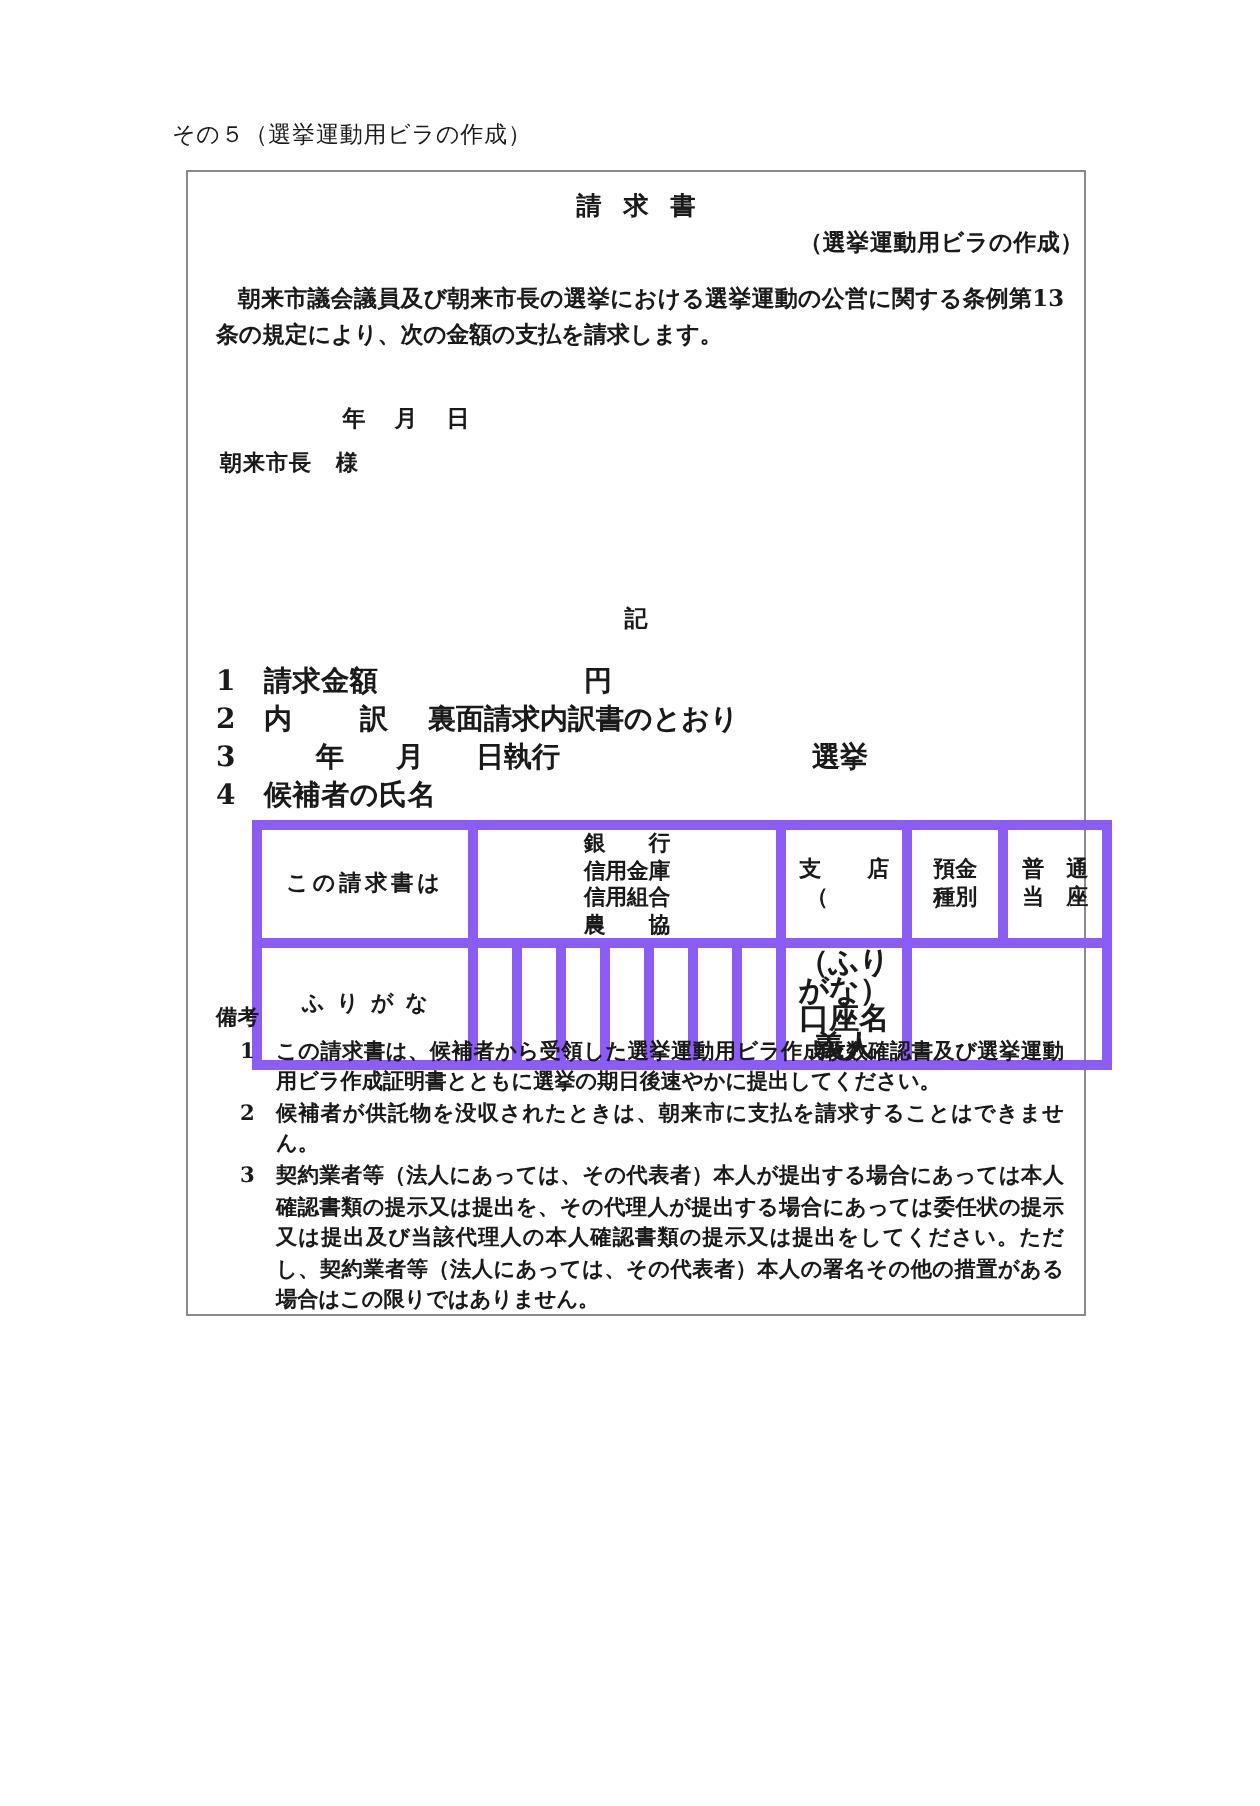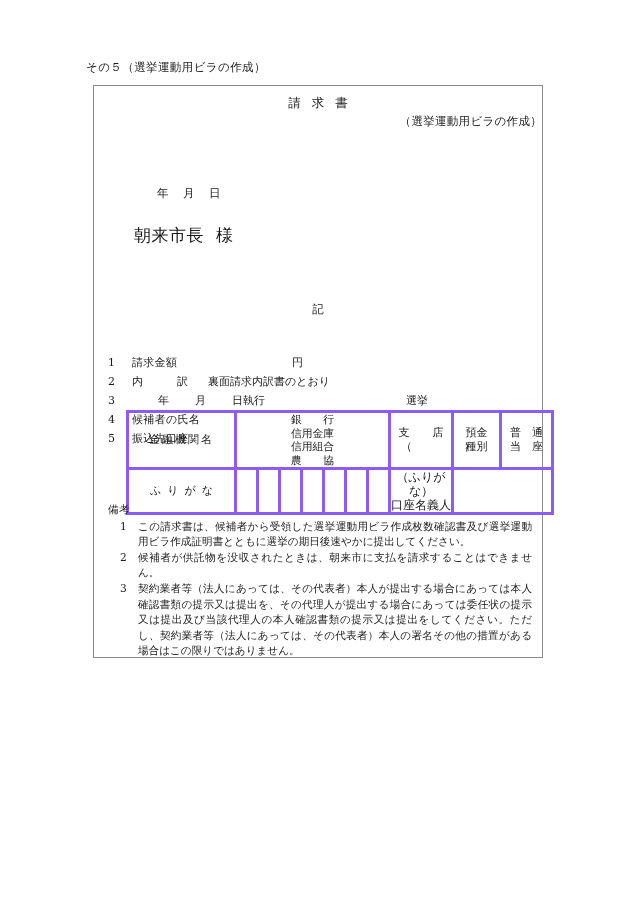--- a/index.html
+++ b/index.html
@@ -41,20 +41,21 @@
     width: 450px;
     height: 573px;
     border: 1px solid #8a8a8a;
     box-sizing: border-box;
   }
 
   .inner {
     position: relative;
     width: 100%;
     height: 100%;
+    font-weight: bold;
   }
 
   
   .doc-title {
     position: absolute;
     left: 0; right: 0;
     top: 9px;
     text-align: center;
     font-size: 12.5px;
     letter-spacing: 11px;
@@ -79,32 +80,33 @@
     line-height: 18px;
     text-align: justify;
     text-justify: inter-character;
   }
   .intro .ind { padding-left: 11px; }
 
   
   .date-line {
     position: absolute;
     left: 63px;
-    top: 100px;
+    top: 116px;
     font-size: 11.5px;
     letter-spacing: 0.3px;
+    text-align: right;
   }
   .date-line .g { display: inline-block; width: 26px; }
 
   
   .addressee {
     position: absolute;
-    left: 40px;
+    left: 16px;
     top: 138px;
-    font-size: 17px;
+    font-size: 11px;
     letter-spacing: 0.5px;
   }
   .addressee .sp { display: inline-block; width: 12px; }
 
   
   .signer {
     position: absolute;
     left: 163px;
     top: 166px;
     font-size: 11.5px;
@@ -120,22 +122,21 @@
     text-align: center;
     font-size: 11.5px;
   }
 
   
   .items {
     position: absolute;
     left: 14px;
     top: 246px;
     width: 424px;
-    font-size: 11px;
-    margin-top: 23px;
+    font-size: 14px;
   }
   .item {
     position: relative;
     height: 19px;
     white-space: nowrap;
   }
   .item .num {
     display: inline-block;
     width: 24px;
   }
@@ -150,39 +151,39 @@
   .bank-table {
     position: absolute;
     left: 32px;
     top: 324px;
     width: 403px;
     border-collapse: collapse;
     font-size: 11px;
     table-layout: fixed;
   }
   .bank-table td {
-    border: 3px solid #8b5cf6;
+    border: 5px solid #8b5cf6;
     padding: 0;
     text-align: center;
     vertical-align: middle;
     line-height: 14px;
   }
   .cell-pad { padding: 2px 3px; }
   .kikan { letter-spacing: 2px; }
   .types { line-height: 13.5px; font-size: 10.8px; }
   .types .r { display: block; }
   .shiten .r { display: block; }
   .shiten .b { letter-spacing: 6px; text-indent: 6px; }
   .shiten .p { letter-spacing: 10px; text-indent: 10px; }
   .yokin .r { display: block; }
   .futsu .r { display: block; }
 
   .acct-label { letter-spacing: 6px; text-indent: 6px; }
   .digit-cell { height: 42px; }
-  .meigi { line-height: 15px; font-size: 12px; }
+  .meigi { line-height: 15px; font-size: 15px; }
   .meigi .r { display: block; }
   .blank-cell { }
 
   
   .remarks {
     position: absolute;
     left: 14px;
     top: 416px;
     width: 424px;
     font-size: 10.6px;
@@ -212,20 +213,23 @@
 <div class="page">
 
   <div class="sheet-label">その５（選挙運動用ビラの作成）</div>
 
   <div class="form-box">
     <div class="inner">
 
       <div class="doc-title">請求書</div>
       <div class="doc-subtitle">（選挙運動用ビラの作成）</div>
 
+      <div class="intro">
+        <span class="ind">朝来市議会議員及び朝来市長の選挙における選挙運動の公営に関する条例第13条の</span><span>規定により、次の金額の支払を請求します。</span>
+      </div>
 
       <div class="date-line">
         <span class="g">年</span><span class="g">月</span><span class="g">日</span>
       </div>
 
       <div class="addressee">
         <span>朝来市長</span><span class="sp"></span><span>様</span>
       </div>
 
       <div class="signer">
@@ -246,43 +250,40 @@
 
         <div class="item">
           <span class="num">3</span><span class="sp-wide"></span><span>年</span><span class="sp-wide"></span><span>月</span><span class="sp-wide"></span><span>日執行</span>
           <span class="sel-pos">選挙</span>
         </div>
 
         <div class="item">
           <span class="num">4</span><span class="lbl">候補者の氏名</span>
         </div>
 
-        <div class="item">
-          <span class="num">5</span><span class="lbl">振込先口座</span>
-        </div>
 
       </div>
 
       <table class="bank-table">
         <colgroup>
           <col style="width:108px">
           <col style="width:22px">
           <col style="width:22px">
           <col style="width:22px">
           <col style="width:22px">
           <col style="width:22px">
           <col style="width:22px">
           <col style="width:22px">
           <col style="width:63px">
           <col style="width:48px">
           <col style="width:52px">
         </colgroup>
         <tbody>
           <tr>
-            <td class="cell-pad kikan" rowspan="1">金融機関名</td>
+            <td class="cell-pad kikan" rowspan="1">この請求書は</td>
             <td class="cell-pad" colspan="7">
               <div class="types">
                 <span class="r">銀　　行</span>
                 <span class="r">信用金庫</span>
                 <span class="r">信用組合</span>
                 <span class="r">農　　協</span>
               </div>
             </td>
             <td class="cell-pad shiten">
               <span class="r b">支　店</span>

